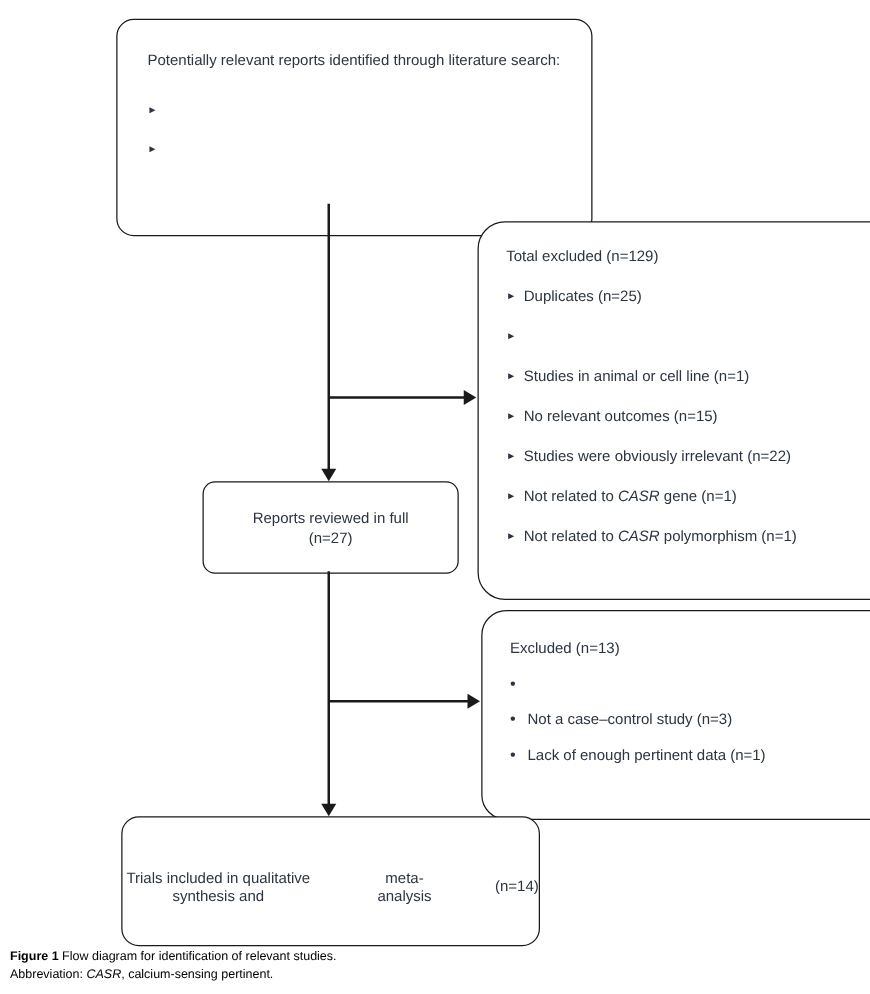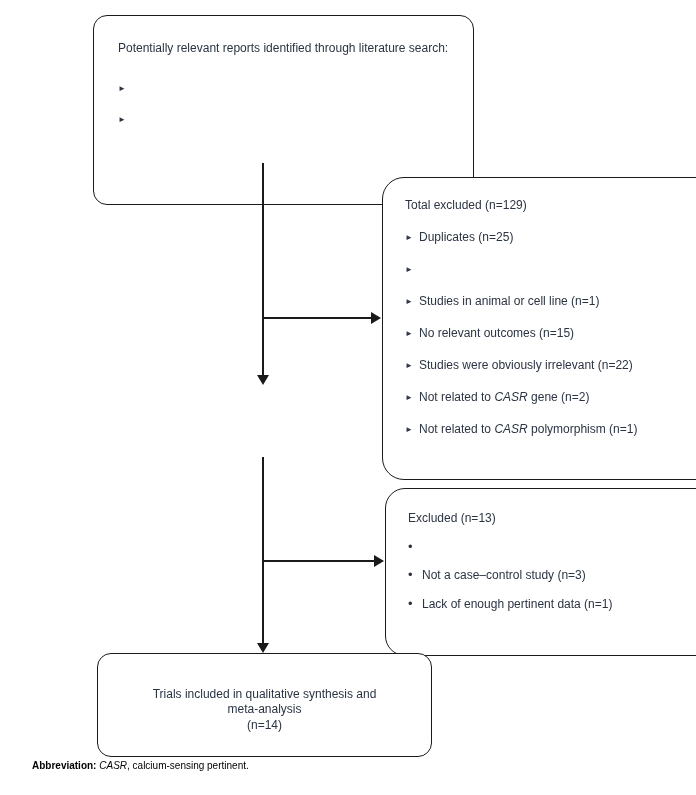--- a/index.html
+++ b/index.html
@@ -6,27 +6,27 @@
   body {
     width:696px; height:795px; position:relative; overflow:hidden;
     font-family:"Liberation Sans", sans-serif;
   }
   .canvas { position:absolute; left:0; top:0; width:696px; height:795px; background:#fff; }
 
   .box {
     position:absolute; background:#fff; border:1.8px solid #1a1a1a;
     color:#2b3442; font-size:12px;
   }
-  .box-identified { left:93px; top:15px;  width:339px; height:148px; border-radius:14px; padding:24px 16px 16px 24px; }
+  .box-identified { left:93px; top:15px;  width:339px; height:148px; border-radius:14px; padding:24px 16px 0 24px; }
   .box-total-excluded { left:382px; top:177px; width:304px; height:281px; border-radius:22px; padding:20px 12px 0 22px; }
   .box-reviewed { left:162px; top:385px; width:203px; height:72px; border-radius:10px;
     display:flex; flex-direction:column; align-items:center; justify-content:center; text-align:center; line-height:16px; }
   .box-excluded { left:385px; top:488px; width:300px; height:144px; border-radius:20px; padding:22px 12px 0 22px; }
   .box-included { left:97px; top:653px; width:333px; height:92px; border-radius:14px;
-    display:flex; flex-direction:column; align-items:center; justify-content:center; text-align:center; line-height:15.5px; padding-top:10px; }
+    display:flex; align-items:center; justify-content:center; text-align:center; line-height:15.5px; padding-top:10px;gap:47px; }
 
   .box-title { line-height:16px; }
   .box-total-excluded .box-title, .box-excluded .box-title { line-height:14px; }
 
   .bullet-item { display:flex; line-height:14px; }
   .box-identified .bullet-item { margin-top:17px; }
   .box-identified .items .bullet-item:first-child { margin-top:25px; }
   .box-total-excluded .bullet-item { margin-top:18px; }
   .box-excluded .bullet-item { margin-top:15px; }
 
@@ -91,29 +91,33 @@
         <div class="bullet-item">
           <span class="bullet">►</span>
           <span class="item-text">No relevant outcomes (n=15)</span>
         </div>
         <div class="bullet-item">
           <span class="bullet">►</span>
           <span class="item-text">Studies were obviously irrelevant (n=22)</span>
         </div>
         <div class="bullet-item">
           <span class="bullet">►</span>
-          <span class="item-text"><span>Not related to </span><span style="font-style: italic;">CASR</span><span> gene (n=2)</span></span>
+          <span class="item-text"><span>Not related to </span><span style="font-style: italic;">CASR</span><span> gene (n=1)</span></span>
         </div>
         <div class="bullet-item">
           <span class="bullet">►</span>
           <span class="item-text"><span>Not related to </span><span style="font-style: italic;">CASR</span><span> polymorphism (n=1)</span></span>
         </div>
       </div>
   </div>
 
+  <div class="box box-reviewed">
+      <div>Reports reviewed in full</div>
+      <div>(n=27)</div>
+    </div>
 
   <div class="connector vline" id="vline-2"></div>
   <div class="arrow arrow-down" id="arrow-3"></div>
   <div class="connector hline" id="hline-2"></div>
   <div class="arrow arrow-right" id="arrow-4"></div>
 
   <div class="box box-excluded">
     <div class="box-title">Excluded (n=13)</div>
     <div class="items dot-list">
         <div class="bullet-item">
@@ -130,16 +134,17 @@
       </div>
   </div>
 
   <div class="box box-included">
       <div>Trials included in qualitative synthesis and</div>
       <div>meta-analysis</div>
       <div>(n=14)</div>
     </div>
 
   <div class="caption">
-    <div><span style="font-weight: bold; margin-left: 24px;">Abbreviation:</span><span> </span><span style="font-style: italic;">CASR</span><span>, calcium-sensing pertinent.</span></div>
+    <div><span style="font-weight: bold;">Figure 1</span><span> Flow diagram for identification of relevant studies.</span></div>
+    <div><span style="font-weight: normal;">Abbreviation:</span><span> </span><span style="font-style: italic;">CASR</span><span>, calcium-sensing pertinent.</span></div>
   </div>
 
 </div>
 
 </body></html>

